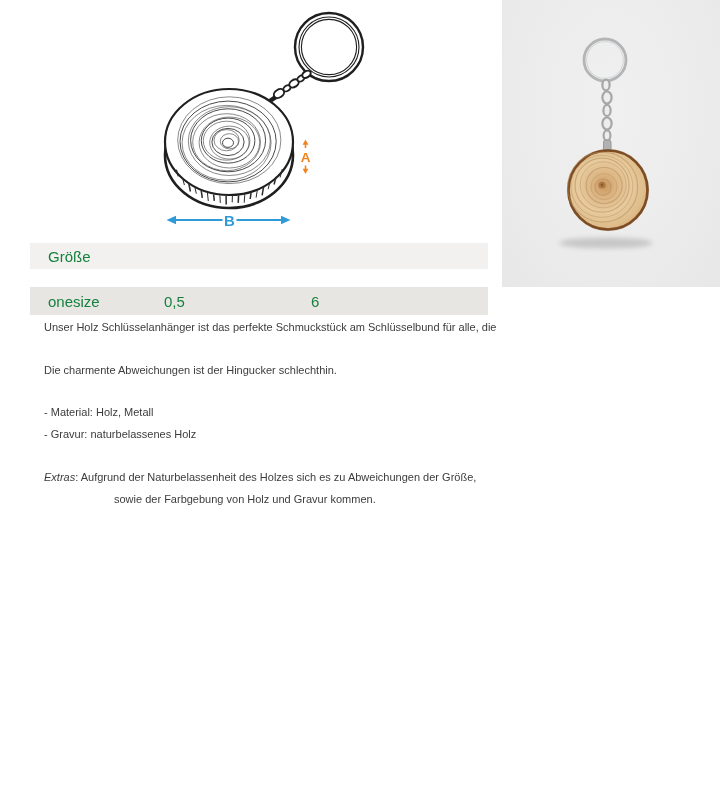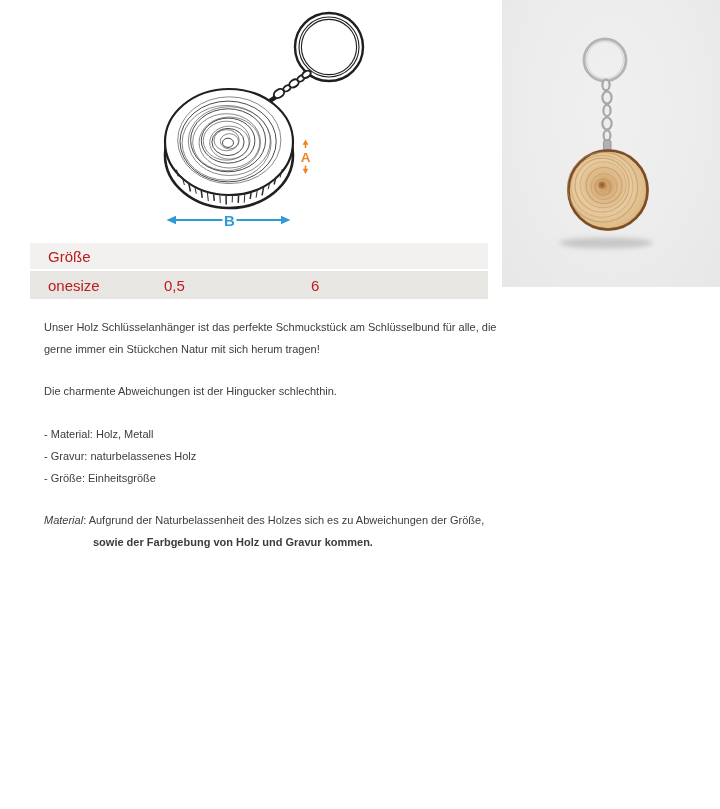--- a/index.html
+++ b/index.html
@@ -8,31 +8,31 @@
     font-family:"Liberation Sans","DejaVu Sans",sans-serif;
   }
   
   .diagram-wrap{position:absolute;left:140px;top:5px;width:250px;height:232px;}
   
   .photo-wrap{
     position:absolute;left:502px;top:0;width:218px;height:287px;
     background:radial-gradient(ellipse at 50% 38%, #f0f0f0 0%, #ececec 55%, #e7e7e8 100%);
   }
   
-  .size-table{position:absolute;left:30px;top:243px;width:458px;font-size:15px;color:#b91c1c;}
+  .size-table{position:absolute;left:30px;top:243px;width:458px;font-size:15px;color:#15803d;}
   .size-row{display:grid;grid-template-columns:116px 147px 1fr;align-items:center;}
   .size-row.head{background:#f2f1ef;height:26px;border-bottom:2px solid #ffffff;}
-  .size-row.data{background:#e8e6e3;height:28px;}
+  .size-row.data{background:#e8e6e3;height:28px;margin-top:16px;}
   .size-cell{padding-left:18px;white-space:nowrap;}
   
   .desc{position:absolute;left:44px;top:317px;width:660px;font-size:11px;
         line-height:21.7px;color:#3c3c3c;}
   .desc .para{margin:0 0 21px 0;white-space:nowrap;}
   .desc .para:last-child{margin-bottom:0;}
-  .note-cont{margin-left:49px;font-weight:bold;}
+  .note-cont{margin-left:70px;}
   em.note-label{font-style:italic;}
 </style>
 </head>
 <body>
 
 <div class="diagram-wrap">
   <svg width="250" height="232" viewBox="0 0 250 232">
 
     <g fill="none" stroke="#1f1f1f">
       <circle cx="189" cy="42" r="34" stroke-width="2.4"></circle>
@@ -165,27 +165,25 @@
   <div class="size-row data">
     <div class="size-cell">onesize</div>
     <div class="size-cell">0,5</div>
     <div class="size-cell">6</div>
   </div>
 </div>
 
 <div class="desc">
   <div class="para">
     <div>Unser Holz Schlüsselanhänger ist das perfekte Schmuckstück am Schlüsselbund für alle, die</div>
-    <div>gerne immer ein Stückchen Natur mit sich herum tragen!</div>
   </div>
   <div class="para">
     <div>Die charmente Abweichungen ist der Hingucker schlechthin.</div>
   </div>
   <div class="para">
     <div>- Material: Holz, Metall</div>
     <div>- Gravur: naturbelassenes Holz</div>
-    <div>- Größe: Einheitsgröße</div>
   </div>
   <div class="para">
-    <div><em class="note-label">Material</em><span>: Aufgrund der Naturbelassenheit des Holzes sich es zu Abweichungen der Größe,</span></div>
+    <div><em class="note-label">Extras</em><span>: Aufgrund der Naturbelassenheit des Holzes sich es zu Abweichungen der Größe,</span></div>
     <div class="note-cont">sowie der Farbgebung von Holz und Gravur kommen.</div>
   </div>
 </div>
 
 </body></html>

